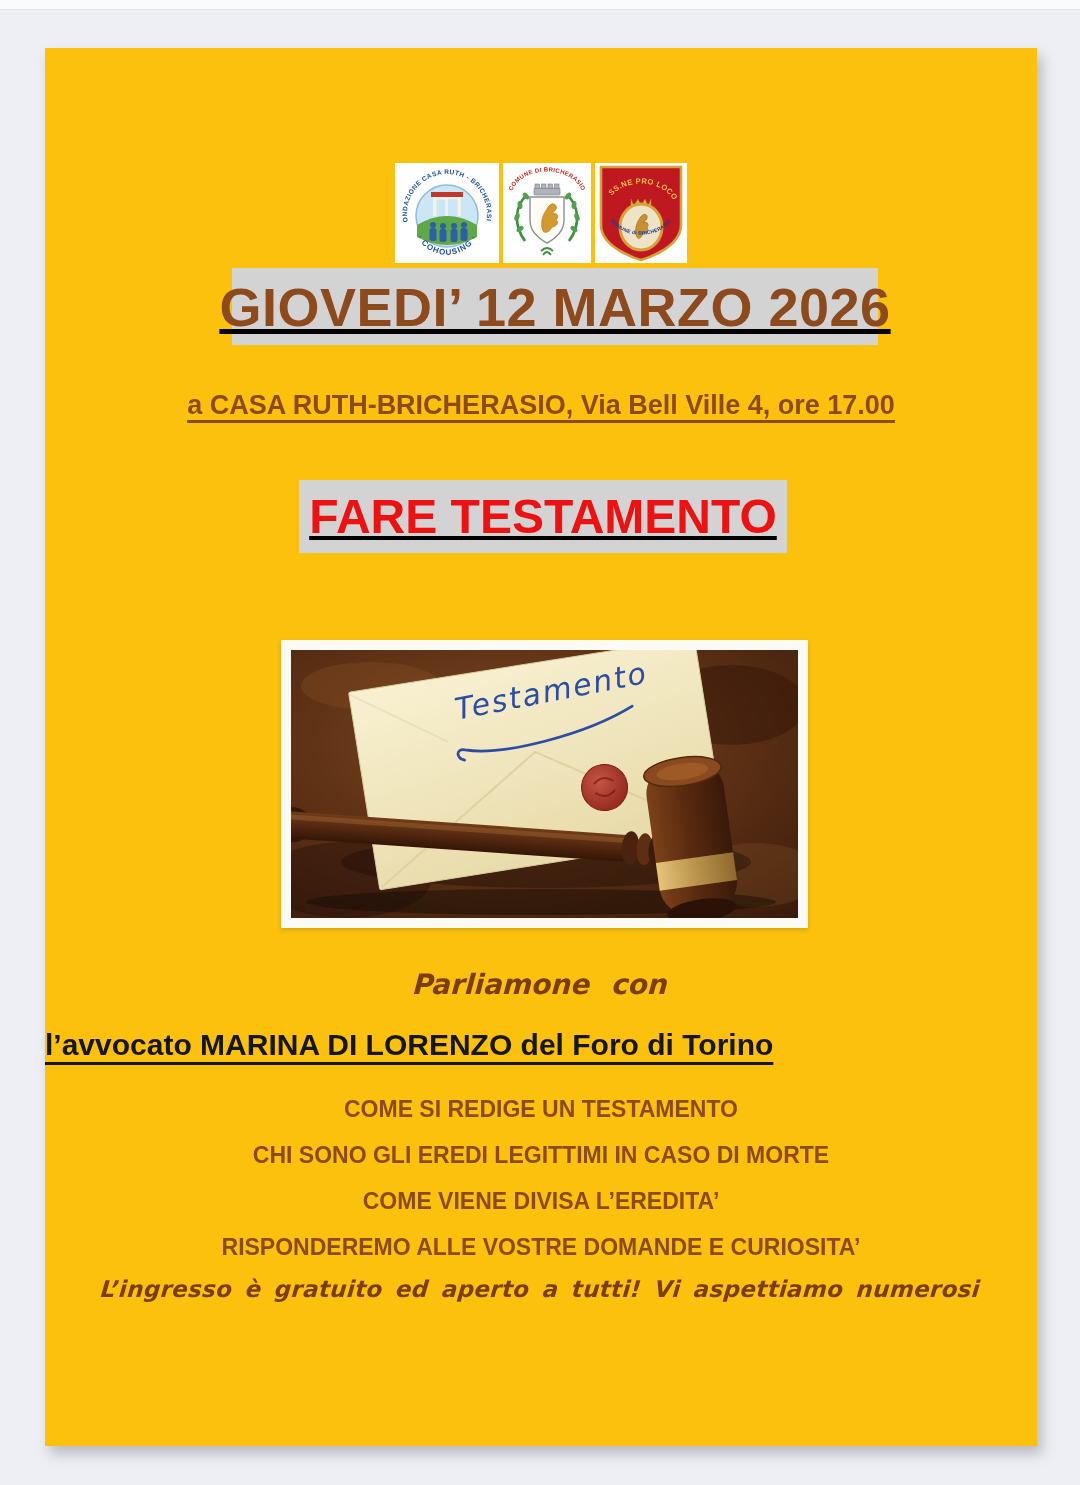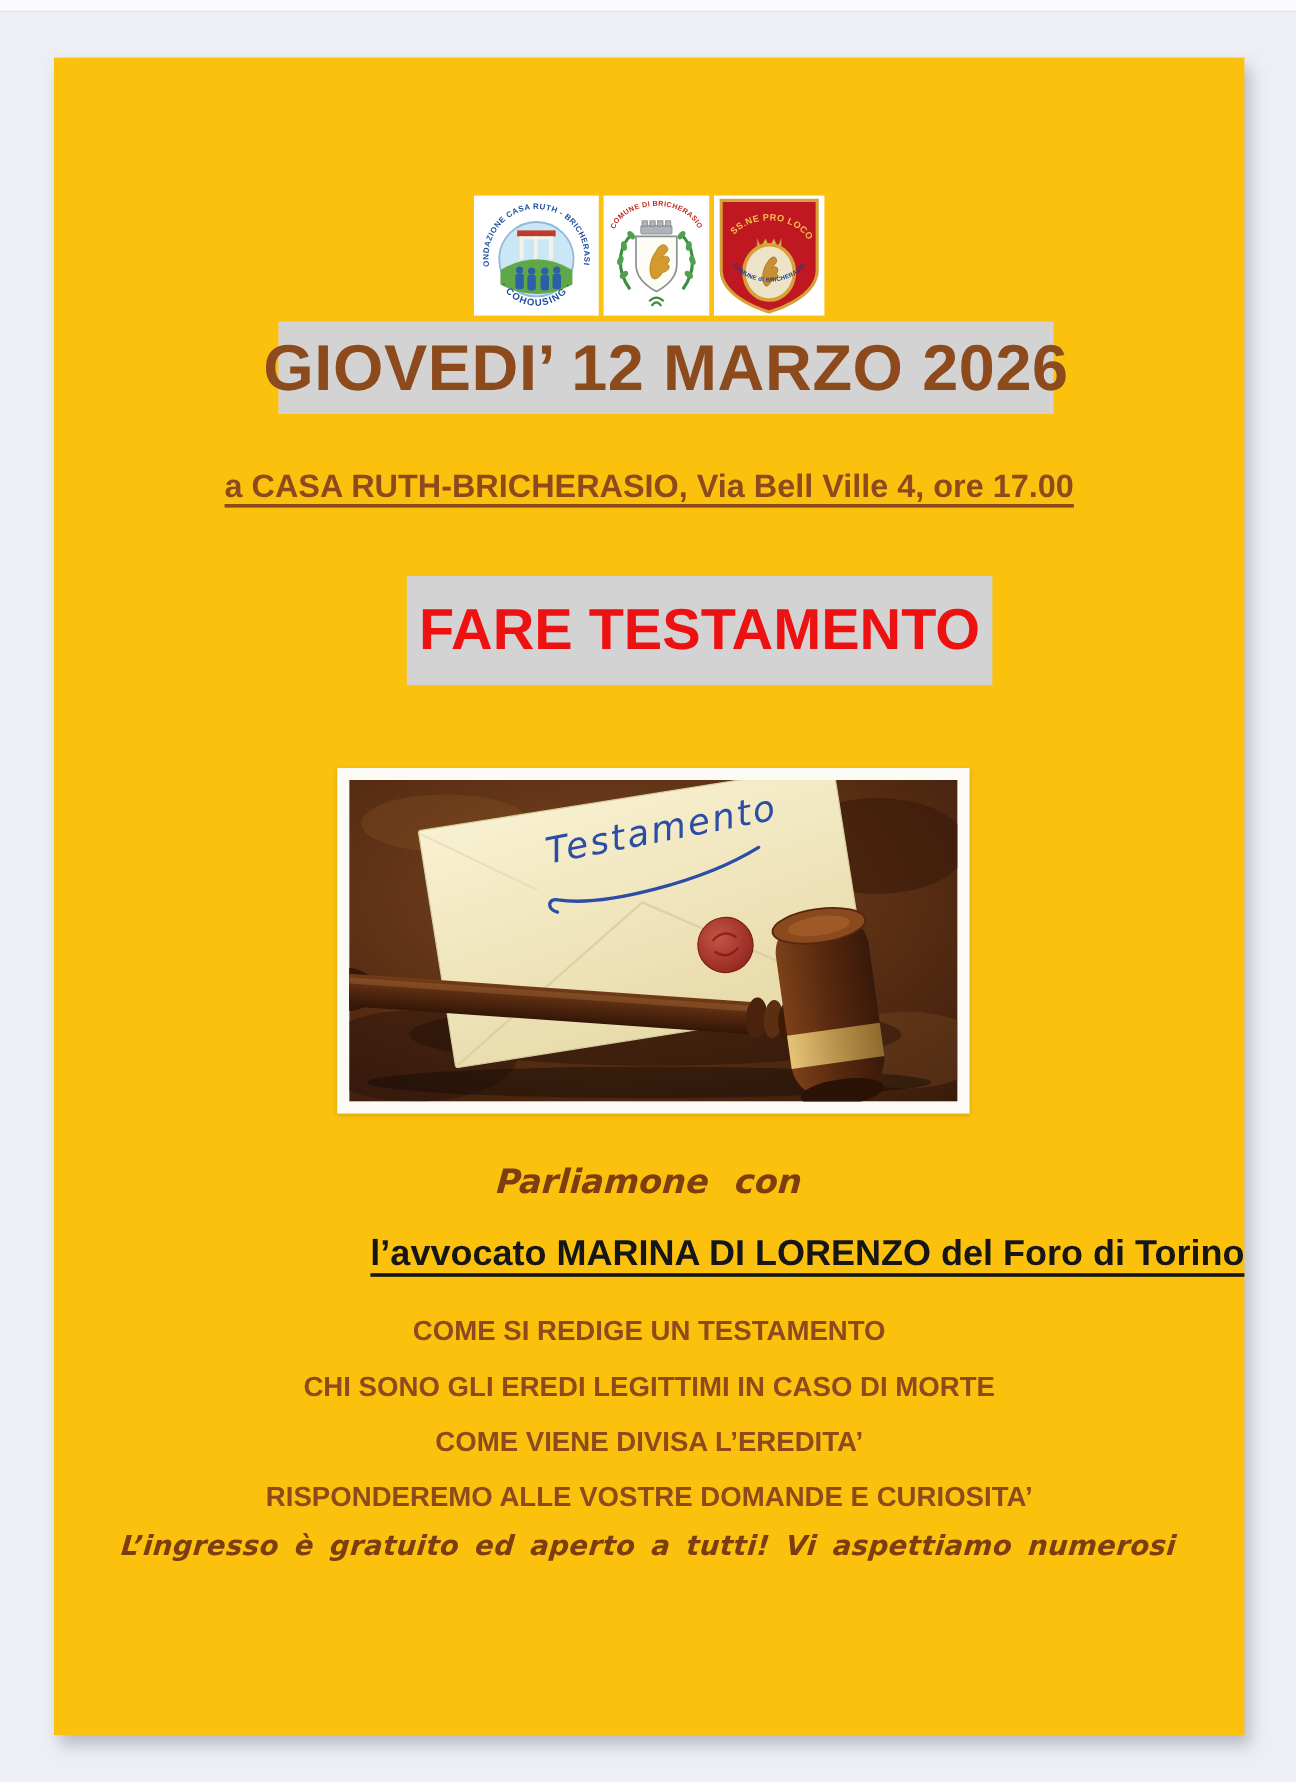--- a/index.html
+++ b/index.html
@@ -12,37 +12,37 @@
   .top-strip{position:absolute;left:0;top:0;width:1080px;height:9px;background:#FBFBFD;border-bottom:1px solid #E3E4EA;}
   .poster{
     position:absolute;left:45px;top:48px;width:992px;height:1398px;
     background:#FCC10D;
     box-shadow:5px 8px 12px rgba(90,90,110,.35);
   }
   .abs{position:absolute;}
   .logos{top:115px;left:0;width:100%;height:100px;display:flex;justify-content:center;align-items:stretch;gap:4px;}
   .logo-box{background:#FFFFFF;height:100px;display:flex;align-items:center;justify-content:center;}
   .logo-box svg{display:block;}
-  .gray-box{background:#D3D3D3;display:flex;align-items:center;justify-content:center;}
+  .gray-box{background:#D3D3D3;display:flex;align-items:center;justify-content:center;text-decoration:underline;}
   .title-box{left:187px;top:220px;width:646px;height:77px;}
   .title-text{font-size:54px;font-weight:bold;color:#8C4A1D;letter-spacing:.5px;white-space:nowrap;}
   .venue{left:0;top:342px;width:100%;text-align:center;}
   .venue span{
     font-size:27px;font-weight:bold;color:#8C4A1D;white-space:nowrap;
     text-decoration:underline;text-decoration-thickness:2.5px;text-underline-offset:6px;
   }
-  .heading-box{left:254px;top:432px;width:488px;height:91px;margin-left:40px;}
+  .heading-box{left:254px;top:432px;width:488px;height:73px;}
   .heading-text{font-size:48px;font-weight:bold;color:#EE1111;white-space:nowrap;}
   .subheading-box{left:353px;top:524px;width:290px;height:47px;}
   .subheading-text{font-size:29px;font-weight:bold;color:#EE1111;white-space:nowrap;}
   .photo{left:236px;top:592px;width:527px;height:288px;background:#FBFAF5;box-sizing:border-box;padding:10px;box-shadow:0 2px 4px rgba(100,80,20,.25);}
   .photo svg{display:block;width:507px;height:268px;}
   .intro{left:0;top:920px;width:100%;text-align:center;}
   .intro span{display:inline-block;font-family:"DejaVu Sans",sans-serif;font-style:italic;font-weight:bold;font-size:28px;color:#7C3D10;word-spacing:12px;transform:skewX(-4deg);}
-  .speaker{left:0;top:980px;width:100%;text-align:right;}
+  .speaker{left:0;top:980px;width:100%;text-align:left;}
   .speaker span{
     font-size:30px;font-weight:bold;color:#161616;white-space:nowrap;
     text-decoration:underline;text-decoration-thickness:3px;text-underline-offset:7px;
   }
   .topic{left:0;width:100%;text-align:center;font-size:23px;font-weight:bold;color:#8C4A1D;white-space:nowrap;}
   .topic-1{top:1048px;}
   .topic-2{top:1094px;}
   .topic-3{top:1140px;display:flex;justify-content:center;gap:52px;}
   .topic-4{top:1186px;}
   .closing{left:0;top:1228px;width:100%;text-align:center;}

